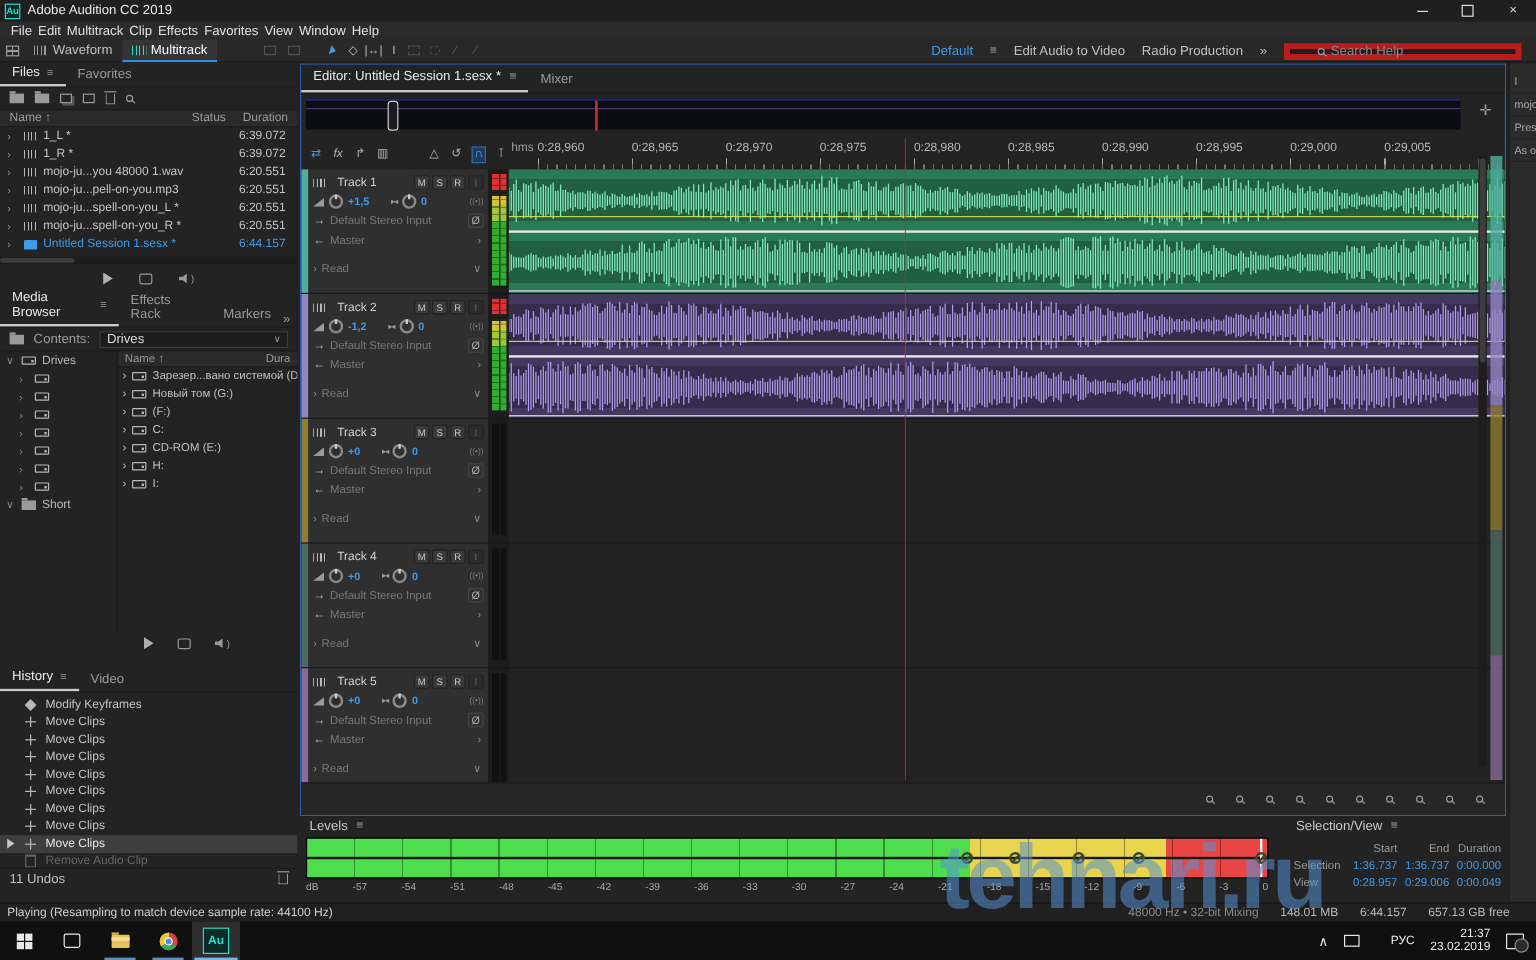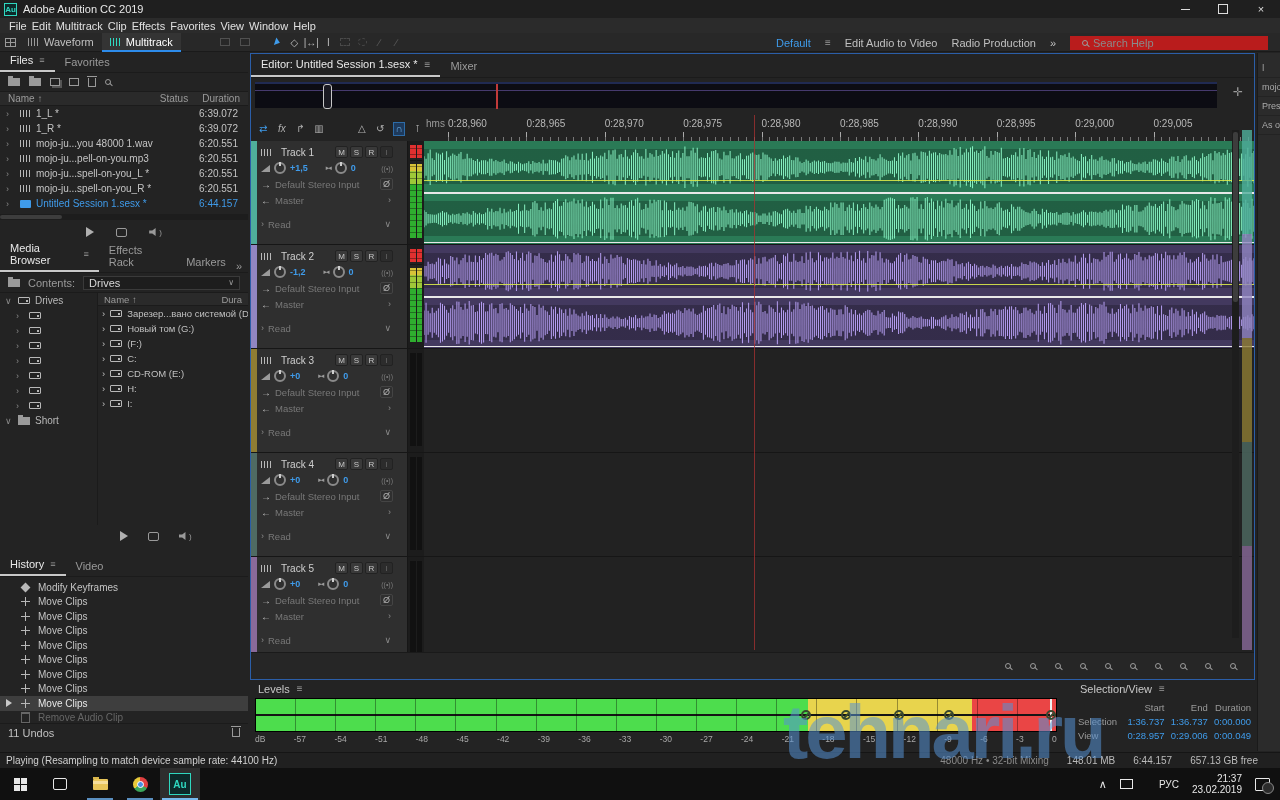--- a/index.html
+++ b/index.html
@@ -29,21 +29,21 @@
   .modebtn.active .mico{background:repeating-linear-gradient(90deg,#2fd8c0 0 1px,transparent 1px 3px)}
   .dimico{opacity:.35}
   .toolico{width:17px;height:15px;display:flex;align-items:center;justify-content:center;color:#bbb;font-size:10px}
   .movearrow{width:0;height:0;border-left:5px solid #3f9bea;border-top:4px solid transparent;border-bottom:4px solid transparent;transform:rotate(18deg)}
   .marquee{width:10px;height:8px;border:1px dashed #888}
   .lasso{width:9px;height:8px;border:1px dashed #888;border-radius:50%}
   .tb-right{position:absolute;right:0;top:33px;height:19px;display:flex;align-items:center;gap:14px;padding-right:12px}
   .wslabel{color:#3f9bea}
   .hamb{color:#9a9a9a;font-size:10px}
   .wsitem{color:#c0c0c0}
-  .searchbox{width:198px;height:14px;background:#1e1e1e;border:7px solid #b91c1c;display:flex;align-items:center;gap:5px;padding:0 5px;color:#8a8a8a}
+  .searchbox{width:198px;height:14px;background:#1e1e1e;border:5px solid #b91c1c;display:flex;align-items:center;gap:5px;padding:0 23px;color:#8a8a8a}
   .mag{width:6px;height:6px;border:1px solid #9a9a9a;border-radius:50%;position:relative;flex:0 0 auto}
   .mag::after{content:"";position:absolute;width:4px;height:1px;background:#9a9a9a;right:-3px;bottom:-1px;transform:rotate(45deg)}
 
   
   .panel{position:absolute;background:#232323}
   .ptabs{height:20px;display:flex;align-items:flex-end;gap:0;background:#232323;border-bottom:1px solid #1b1b1b}
   .ptab{padding:3px 10px 4px;color:#9a9a9a;font-size:11px;display:flex;gap:6px;align-items:center}
   .ptab.on{color:#e8e8e8;border-bottom:2px solid #c8c8c8}
   .ptab .hamb{font-size:9px}
   .ptab-more{margin-left:auto;color:#9a9a9a;padding-right:6px}
@@ -130,21 +130,21 @@
   .ruler .unit{position:absolute;left:2px;top:2px;color:#9a9a9a;font-size:10px}
   .rlabels{position:absolute;left:24px;top:2px;right:0;display:flex}
   .rlabels span{flex:0 0 78.4px;font-size:10px;color:#b8b8b8}
   .rticks{position:absolute;left:24px;bottom:0;right:0;height:9px;
     background:repeating-linear-gradient(90deg,#777 0 1px,transparent 1px 7.84px),
                repeating-linear-gradient(90deg,#aaa 0 1px,transparent 1px 78.4px);
     background-size:100% 4px,100% 9px;background-position:bottom left,bottom left;background-repeat:repeat-x}
   #tracks{position:absolute;left:0;top:87px;width:1003px;height:512px;overflow:hidden;background:#222}
   .track{height:104px;display:flex;border-bottom:1px solid #161616}
   .tstrip{width:6px;flex:0 0 auto}
-  .thbody{width:150px;flex:0 0 auto;background:#2f2f2f;padding:3px 14px 0 4px;position:relative}
+  .thbody{width:150px;flex:0 0 auto;background:#2f2f2f;padding:3px 4px 0 4px;position:relative}
   .throw{display:flex;align-items:center;gap:4px;height:16px;font-size:9.5px}
   .tname{color:#d0d0d0;font-size:10px}
   .msr{margin-left:auto;display:flex;gap:2px}
   .msr b{width:13px;height:12px;background:#3a3a3a;border:1px solid #222;border-radius:2px;color:#c8c8c8;
     font-size:8px;font-weight:normal;display:flex;align-items:center;justify-content:center}
   .msr b.dim{color:#666;background:#2c2c2c}
   .ramp{width:0;height:0;border-left:9px solid transparent;border-bottom:7px solid #9a9a9a}
   .knob{width:12px;height:12px;border-radius:50%;border:2px solid #8a8a8a;position:relative}
   .knob::after{content:"";position:absolute;left:50%;top:-2px;width:2px;height:4px;background:#cfcfcf;transform:translateX(-50%)}
   .kval{color:#3f9bea;font-weight:bold;font-size:9px}

